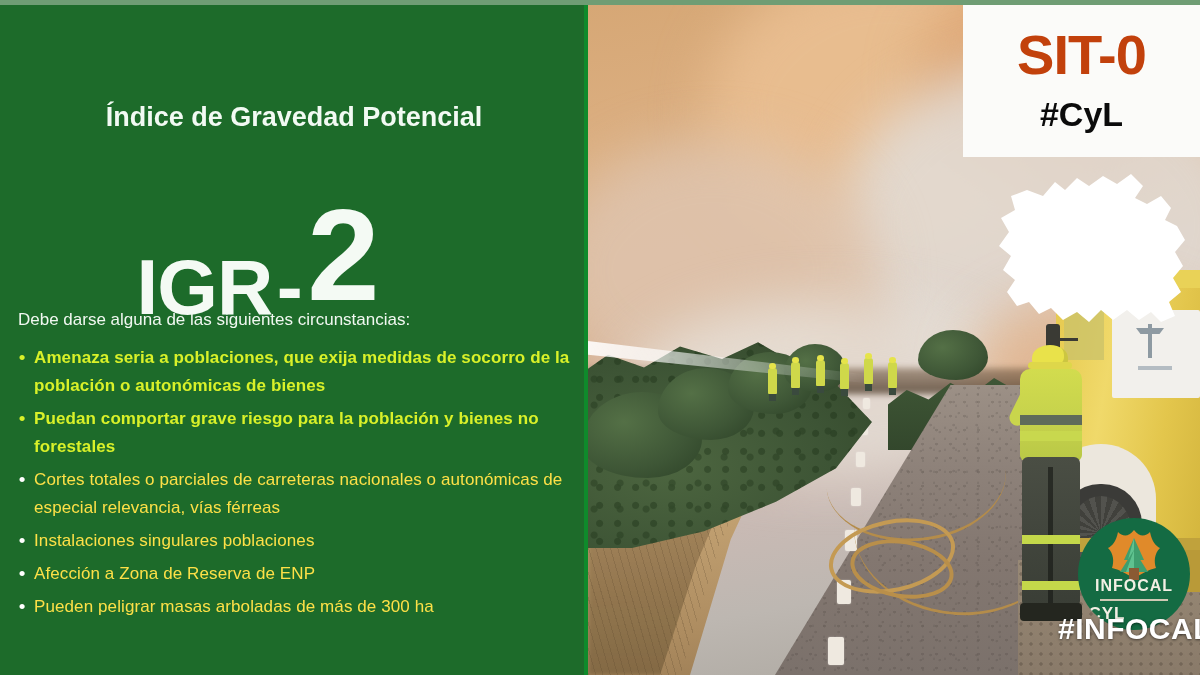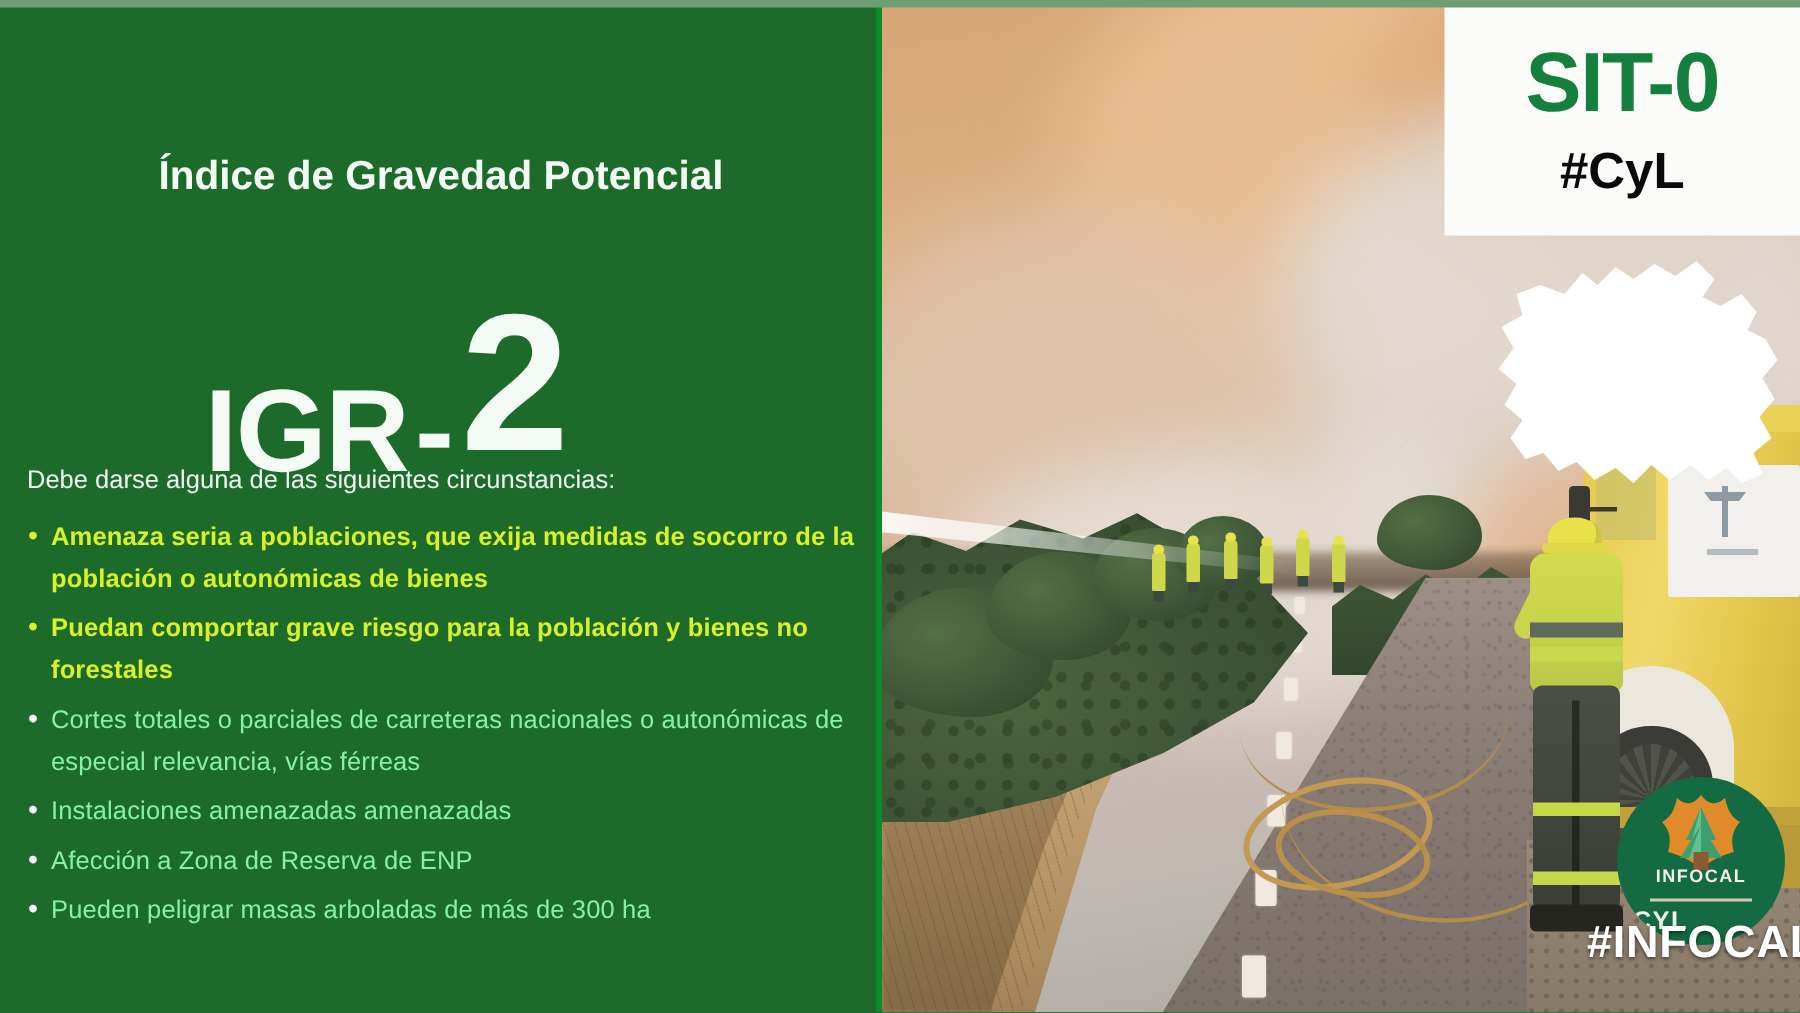--- a/index.html
+++ b/index.html
@@ -148,41 +148,41 @@
   .igr .lbl{font-size:78px;letter-spacing:-1px;vertical-align:-14px;}
   .igr .dash-ch{font-size:78px;vertical-align:-14px;}
   .igr .num{font-size:130px;letter-spacing:-2px;}
 
   .lead{position:absolute;left:18px;top:310px;width:560px;color:#f1f8f1;
     font-size:17px;font-weight:normal;line-height:1.2;}
 
   .list{position:absolute;left:10px;top:344px;width:575px;}
   .li{display:flex;align-items:flex-start;margin-bottom:5px;}
   .li .dot{flex:0 0 auto;width:24px;text-align:center;font-size:19px;line-height:28px;color:#ffffff;}
-  .li .txt{flex:1 1 auto;font-size:17px;line-height:28px;color:#86efac;font-weight:bold;
+  .li .txt{flex:1 1 auto;font-size:17px;line-height:28px;color:#fde047;font-weight:bold;
     letter-spacing:.1px;}
   .li.hi .dot{color:#d9f129;}
   .li.hi .txt{color:#d9f129;}
   .li.plain .txt{font-weight:normal;}
 
   
   .sit-box{position:absolute;left:963px;top:0;width:237px;height:157px;background:#fbfbf9;z-index:25;
     display:flex;flex-direction:column;align-items:center;justify-content:center;}
-  .sit-box .sit{font-size:56px;font-weight:bold;color:#15803d;line-height:1;letter-spacing:-1px;}
+  .sit-box .sit{font-size:56px;font-weight:bold;color:#c2410c;line-height:1;letter-spacing:-1px;}
   .sit-box .cyl{font-size:34px;font-weight:bold;color:#0b0b0b;line-height:1;margin-top:14px;}
 
   
   .map{position:absolute;left:985px;top:160px;width:215px;height:210px;z-index:20;}
 
   
   .logo{position:absolute;left:1078px;top:518px;width:112px;height:112px;border-radius:50%;
     background:#146b43;z-index:22;overflow:hidden;}
   .logo .mark{position:absolute;left:50%;top:10px;transform:translateX(-50%);width:64px;height:52px;}
   .logo .txt1{position:absolute;left:0;top:60px;width:112px;text-align:center;color:#f2efe4;
-    font-size:12px;font-weight:bold;letter-spacing:1px;line-height:1;}
+    font-size:16px;font-weight:bold;letter-spacing:1px;line-height:1;}
   .logo .rule{position:absolute;left:22px;top:81px;width:68px;height:2px;background:#cfc9b4;}
   .logo .txt2{position:absolute;left:0;top:87px;width:112px;text-align:left;color:#f2efe4;
     font-size:17px;font-weight:bold;letter-spacing:1px;line-height:1;}
   .hashtag{position:absolute;left:1030px;top:612px;width:170px;text-align:center;z-index:24;
     color:#ffffff;font-size:30px;font-weight:bold;letter-spacing:.5px;
     text-shadow:0 1px 3px rgba(0,0,0,.55);margin-left:20px;}
 </style>
 </head>
 <body>
 
@@ -330,21 +330,21 @@
         <div class="li hi">
           <span class="dot">•</span>
           <span class="txt">Puedan comportar grave riesgo para la población y bienes no forestales</span>
         </div>
         <div class="li plain">
           <span class="dot">•</span>
           <span class="txt">Cortes totales o parciales de carreteras nacionales o autonómicas de especial relevancia, vías férreas</span>
         </div>
         <div class="li plain">
           <span class="dot">•</span>
-          <span class="txt">Instalaciones amenazadas amenazadas</span>
+          <span class="txt">Instalaciones singulares poblaciones</span>
         </div>
         <div class="li plain">
           <span class="dot">•</span>
           <span class="txt">Afección a Zona de Reserva de ENP</span>
         </div>
         <div class="li plain">
           <span class="dot">•</span>
           <span class="txt">Pueden peligrar masas arboladas de más de 300 ha</span>
         </div>
       </div>

